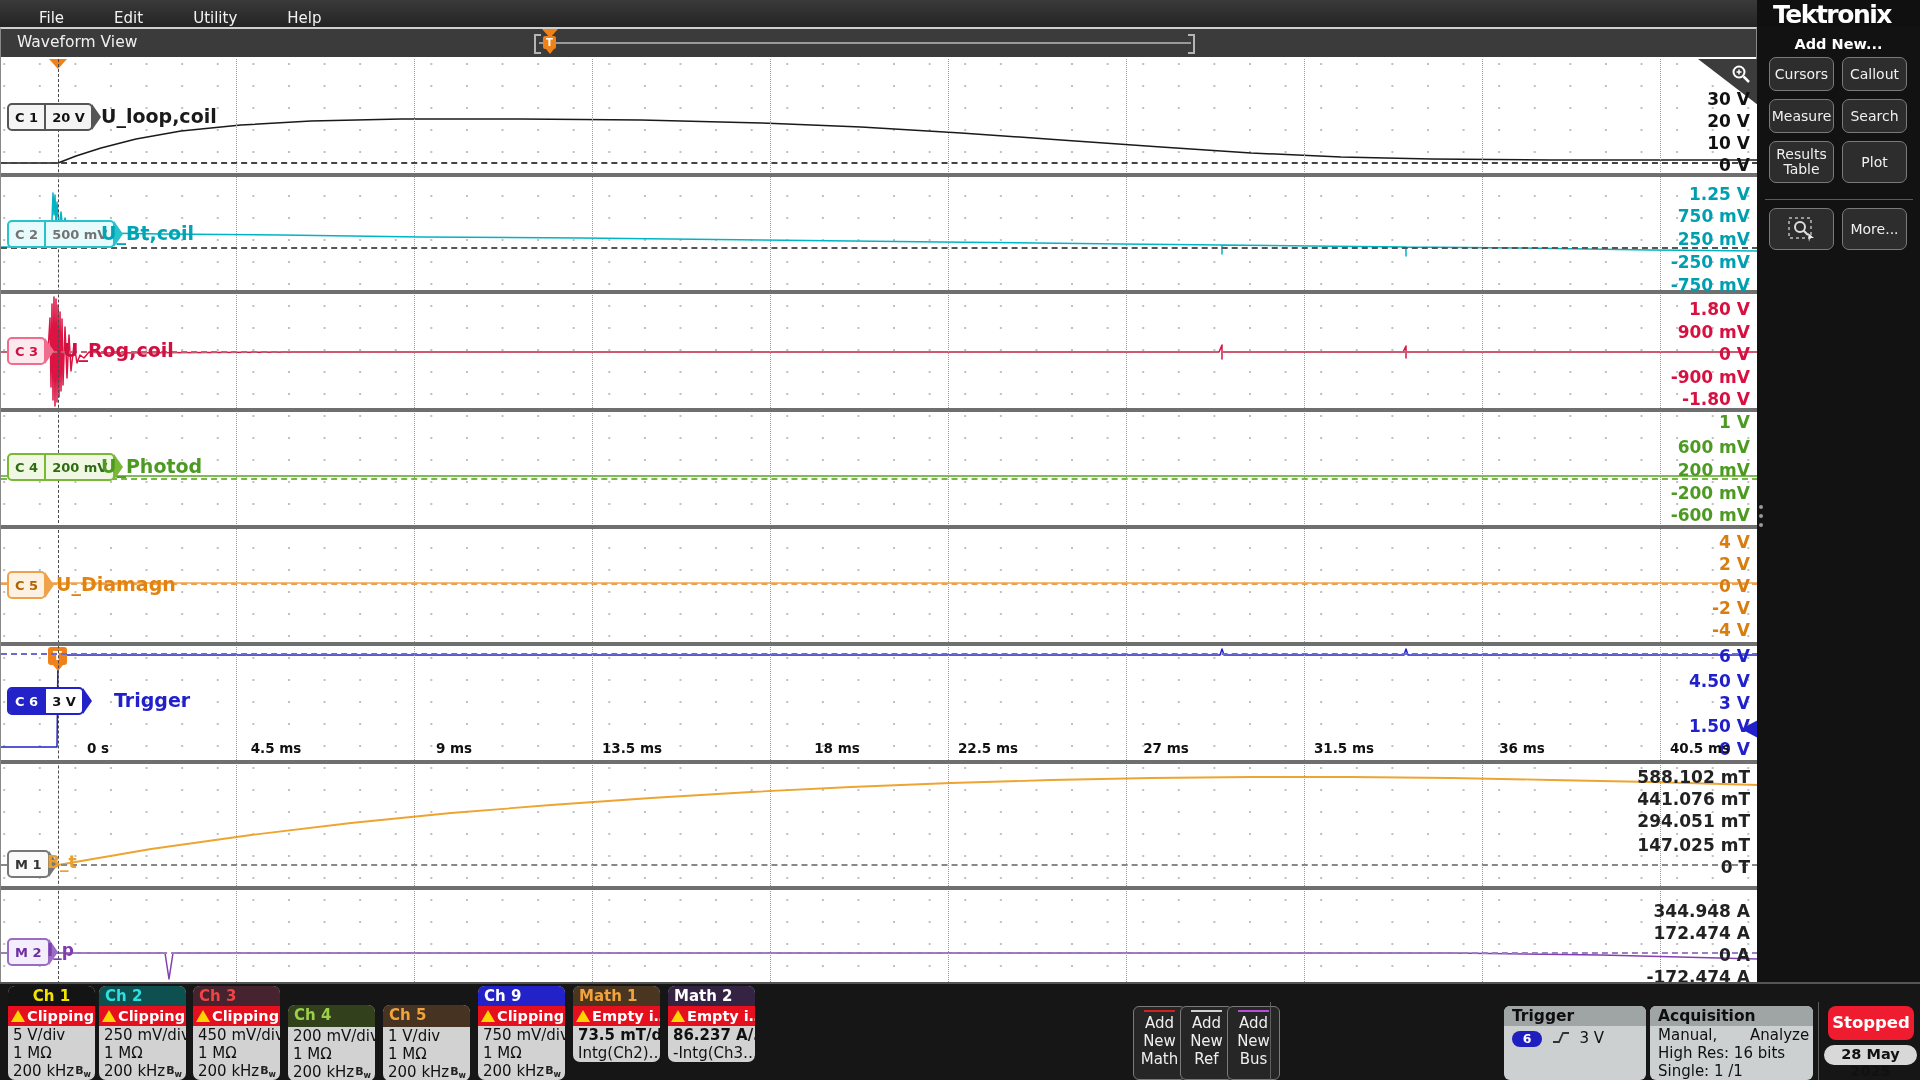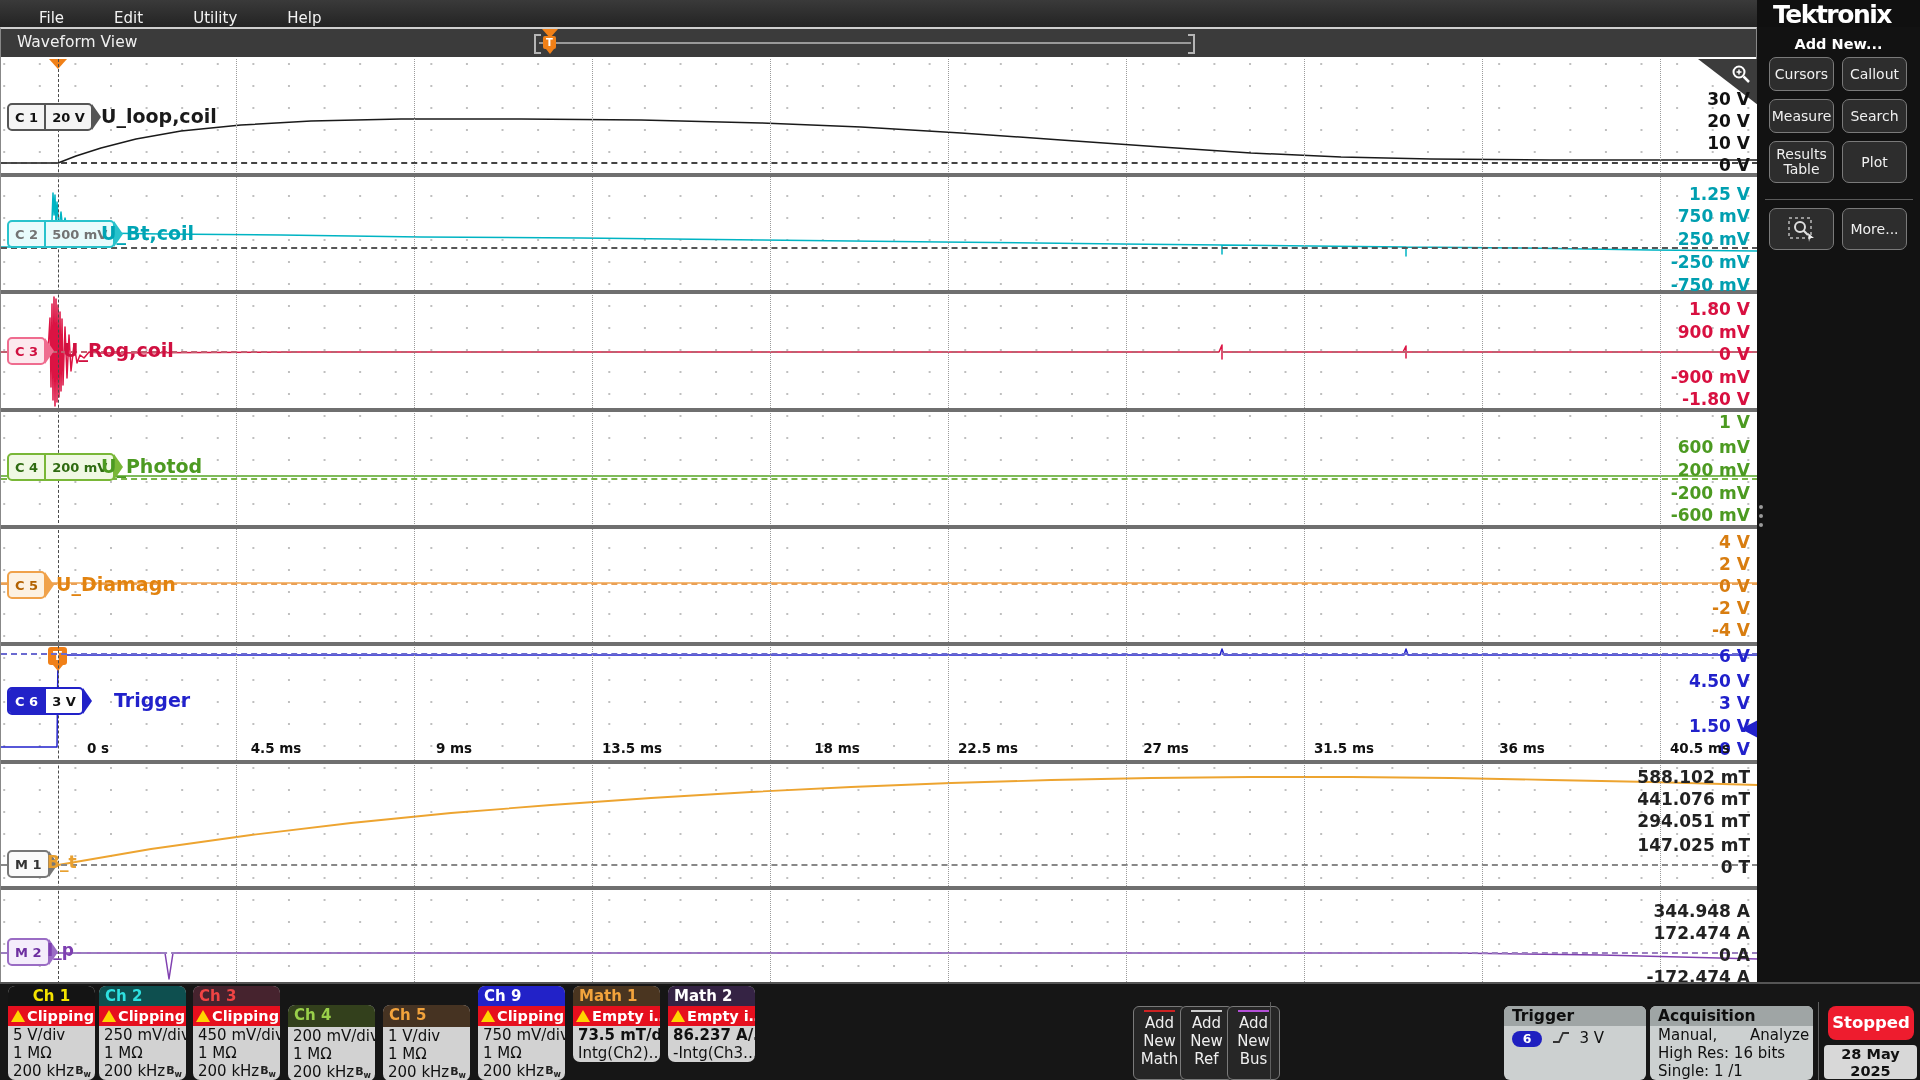--- a/index.html
+++ b/index.html
@@ -89,21 +89,21 @@
   .addnew i{position:absolute;left:10px;right:10px;top:3px;height:2px;}
   .vdiv{position:absolute;top:18px;bottom:0;width:1px;background:#5f5f5f;}
   .panel{position:absolute;top:22px;height:74px;border-radius:6px;overflow:hidden;background:#ccd0d0;}
   .panel-head{background:#9fa5a5;color:#0e0e0e;font-weight:bold;font-size:15.5px;height:20px;line-height:20px;padding-left:8px;}
   .p-row{font-size:15px;color:#101010;height:18px;line-height:18px;padding-left:8px;position:relative;white-space:nowrap;}
   .p-col2{position:absolute;left:118px;top:0;}
   .pill{display:inline-block;width:30px;height:16px;background:#1f1fc0;border-radius:9px;color:#fff;
         font-size:12.5px;font-weight:bold;text-align:center;line-height:16px;vertical-align:middle;}
   #stopped{position:absolute;left:1828px;top:22px;width:86px;height:34px;background:#ee1c2e;border-radius:8px;
            color:#fff;font-weight:bold;font-size:16.5px;text-align:center;line-height:34px;}
-  #datebox{position:absolute;left:1824px;top:61px;width:93px;height:34px;background:#d8d8d8;border-radius:4px;
+  #datebox{position:absolute;left:1824px;top:61px;width:93px;height:20px;background:#d8d8d8;border-radius:12px;
            color:#111;font-size:14.5px;font-weight:bold;text-align:center;line-height:17px;padding-top:1px;box-sizing:border-box;}
   .tflag-sm{display:inline-block;position:relative;width:11px;height:11px;background:#f08018;border-radius:2px;
             color:#fff;font-size:8.5px;font-weight:bold;text-align:center;line-height:11px;vertical-align:-1px;margin-right:3px;}
 </style>
 </head>
 <body>
 
 <div id="menubar">
     <span class="menu-item">File</span>
     <span class="menu-item">Edit</span>

